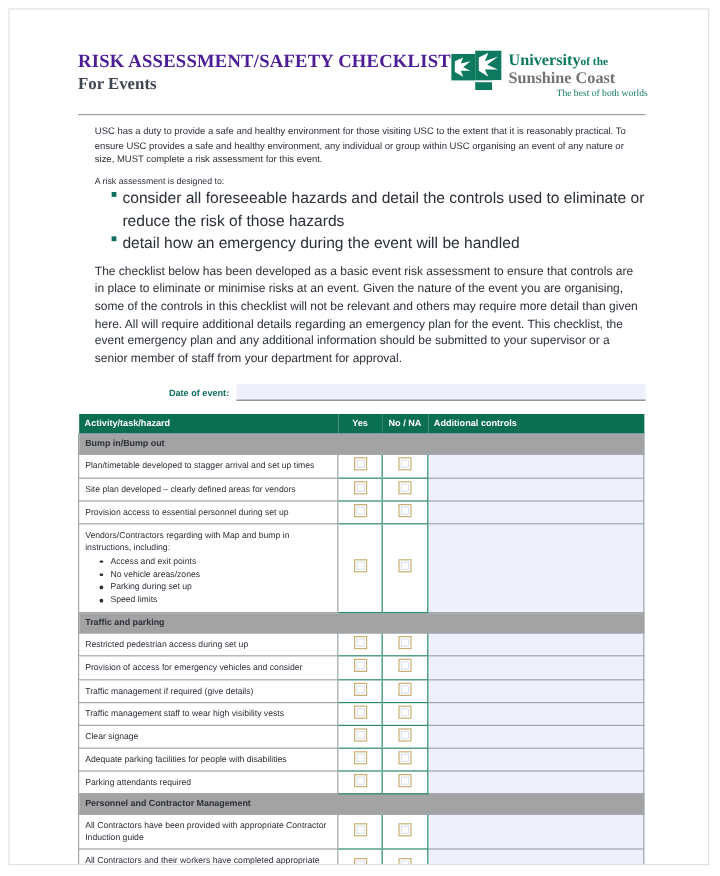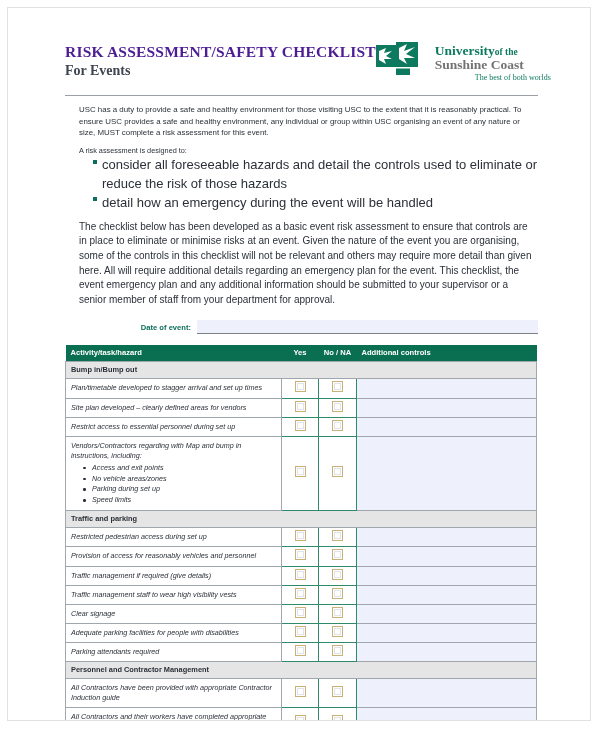--- a/index.html
+++ b/index.html
@@ -57,21 +57,21 @@
     font-weight: bold;
     color: #3f4550;
     line-height: 1.3;
     margin-top: 1px;
   }
 
   
   .logo {
     display: flex;
     align-items: flex-start;
-    gap: 17px;
+    gap: 6px;
     padding-top: 1px;
   }
   .logo-mark { width: 42px; height: 33px; flex: 0 0 auto; }
   .logo-text { line-height: 1.02; }
   .logo-line1 {
     font-family: "Liberation Serif", serif;
     color: #0d7a5f;
     font-size: 13.5px;
     font-weight: bold;
     white-space: nowrap;
@@ -201,31 +201,31 @@
   .tbl td {
     border: 1px solid #9fa6ad;
     font-size: 7.2px;
     color: #2b3038;
     padding: 4px 5px;
     vertical-align: middle;
     line-height: 1.4;
     background: #ffffff;
   }
   tr.section td {
-    background: #e5e5e5;
+    background: #a3a3a3;
     font-weight: bold;
     font-size: 7.4px;
     color: #2b3038;
     padding: 3px 5px;
     border-left: 1px solid #9fa6ad;
     border-right: 1px solid #9fa6ad;
     border-top: 1px solid #9fa6ad;
     border-bottom: 1px solid #9fa6ad;
   }
-  td.act { vertical-align: middle; font-style: italic; }
+  td.act { vertical-align: middle; }
   td.chk {
     text-align: center;
     padding: 0;
     border-top: 1px solid #2e8a6a;
     border-bottom: 1px solid #2e8a6a;
     border-left: 1px solid #2e8a6a;
     border-right: none;
   }
   td.chk.last { border-right: 1px solid #2e8a6a; }
   td.add {
@@ -348,21 +348,21 @@
             <td class="chk last"><span class="box"><i></i></span></td>
             <td class="add"></td>
           </tr>
           <tr>
             <td class="act"><span>Site plan developed – clearly defined areas for vendors</span></td>
             <td class="chk"><span class="box"><i></i></span></td>
             <td class="chk last"><span class="box"><i></i></span></td>
             <td class="add"></td>
           </tr>
           <tr>
-            <td class="act"><span>Restrict access to essential personnel during set up</span></td>
+            <td class="act"><span>Provision access to essential personnel during set up</span></td>
             <td class="chk"><span class="box"><i></i></span></td>
             <td class="chk last"><span class="box"><i></i></span></td>
             <td class="add"></td>
           </tr>
           <tr>
             <td class="act"><span>Vendors/Contractors regarding with Map and bump in instructions, including:</span><ul class="dot">
                 <li>Access and exit points</li>
                 <li>No vehicle areas/zones</li>
                 <li>Parking during set up</li>
                 <li>Speed limits</li>
@@ -374,21 +374,21 @@
           <tr class="section">
             <td colspan="4">Traffic and parking</td>
           </tr>
           <tr>
             <td class="act"><span>Restricted pedestrian access during set up</span></td>
             <td class="chk"><span class="box"><i></i></span></td>
             <td class="chk last"><span class="box"><i></i></span></td>
             <td class="add"></td>
           </tr>
           <tr>
-            <td class="act"><span>Provision of access for reasonably vehicles and personnel</span></td>
+            <td class="act"><span>Provision of access for emergency vehicles and consider</span></td>
             <td class="chk"><span class="box"><i></i></span></td>
             <td class="chk last"><span class="box"><i></i></span></td>
             <td class="add"></td>
           </tr>
           <tr>
             <td class="act"><span>Traffic management if required (give details)</span></td>
             <td class="chk"><span class="box"><i></i></span></td>
             <td class="chk last"><span class="box"><i></i></span></td>
             <td class="add"></td>
           </tr>

